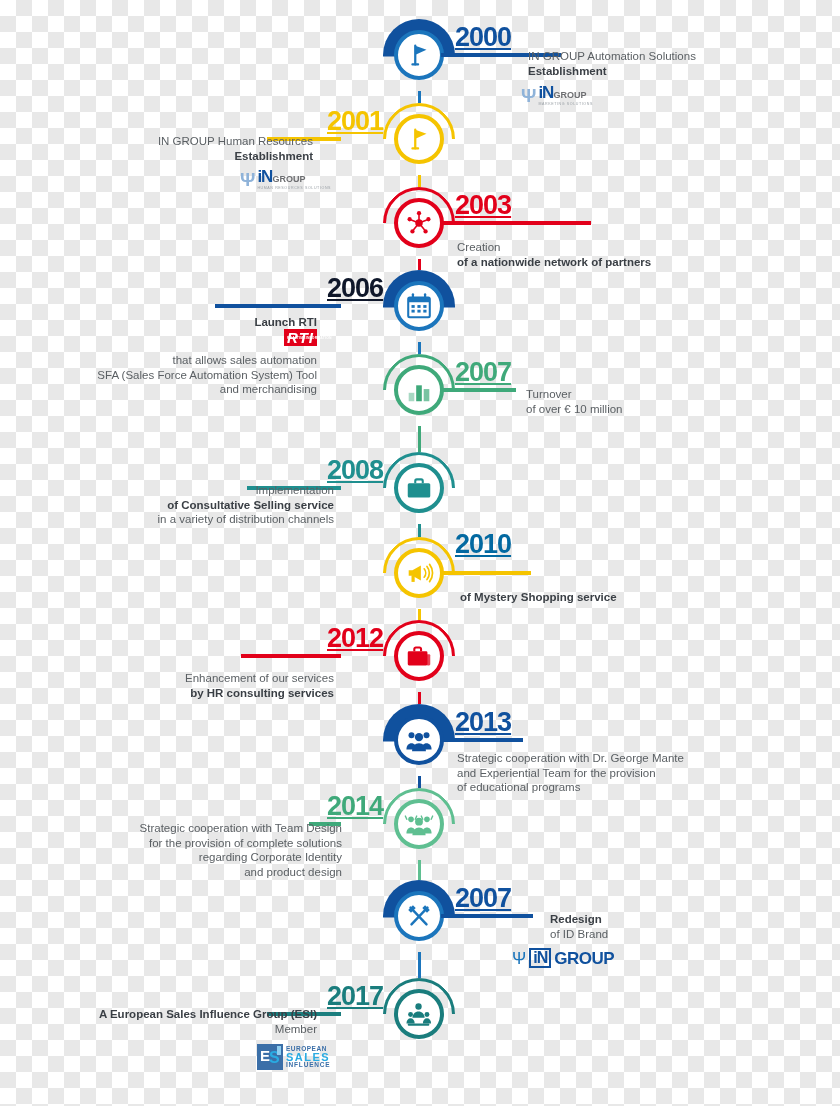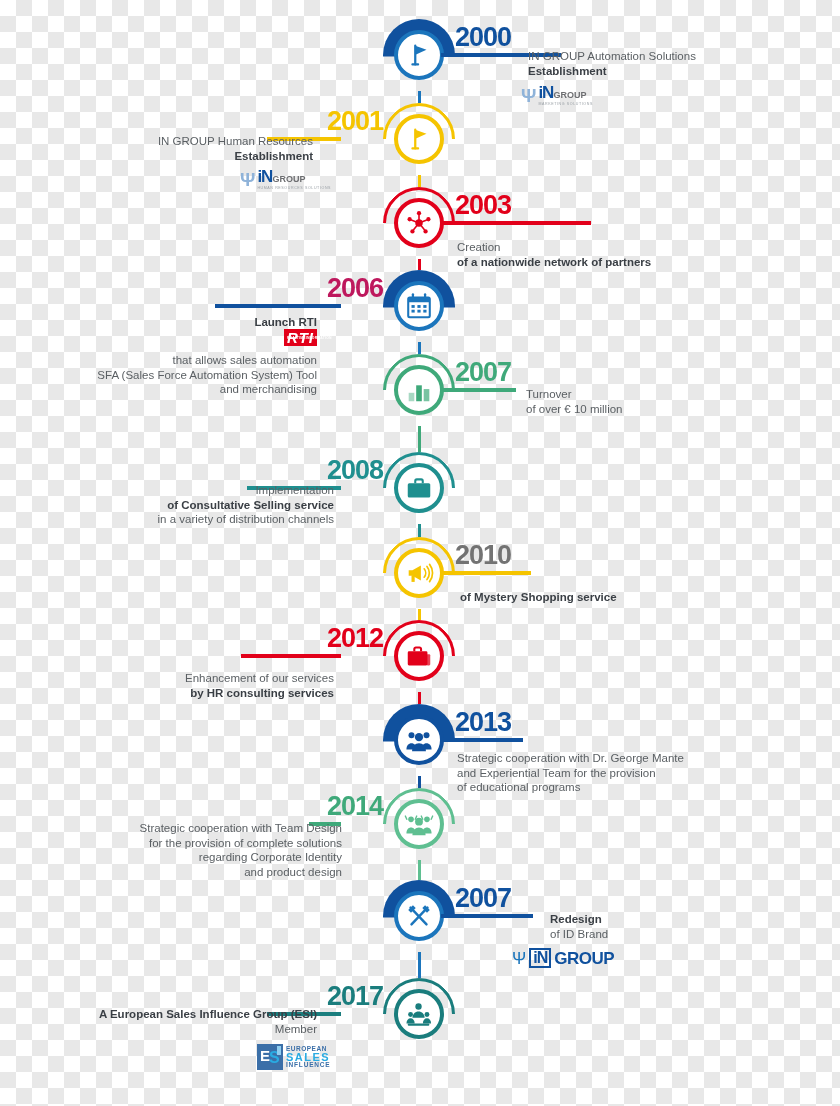--- a/index.html
+++ b/index.html
@@ -33,21 +33,21 @@
     clip-path: polygon(0 0,100% 0,100% 52%,0 52%);
   }
   
   .arc-thin{
     border:3px solid transparent;
     transform:rotate(-45deg);
   }
 
   
   .year{position:absolute;font-weight:bold;letter-spacing:-1px;
-        font-size:27px;line-height:27px;white-space:nowrap;}
+        font-size:27px;line-height:27px;white-space:nowrap;text-decoration:underline;}
   .yearline{position:absolute;height:4px;}
 
   
   .txt{position:absolute;color:#5a5f63;font-size:11.5px;line-height:14.5px;white-space:pre-line;}
   .txt b{color:#3a3f45;}
   .txt.right{text-align:right;}
   .txt.left{text-align:left;}
 
   
   .logo{position:absolute;}
@@ -178,21 +178,21 @@
                   <rect x="8" y="15" width="3.4" height="3"></rect>
             <rect x="14.3" y="15" width="3.4" height="3"></rect>
                   <rect x="20.6" y="15" width="3.4" height="3"></rect>
                   <rect x="8" y="20" width="3.4" height="3"></rect>
             <rect x="14.3" y="20" width="3.4" height="3"></rect>
                   <rect x="20.6" y="20" width="3.4" height="3"></rect>
                 </g>
         </svg>
       </div>
     </div>
-    <div class="year" style="left:327px;top:275px;color:#be185d;text-align:center;width:56px;">2006</div>
+    <div class="year" style="left:327px;top:275px;color:#0f172a;text-align:center;width:56px;">2006</div>
              <div class="yearline" style="left:215px;
                          top:304px;
                          width:126px;
                          background:#10519e;"></div>
     <div class="txt right" style="left:17px;width:300px;top:300px;"><div style="margin-bottom:7px;">
           <b>Launch RTI</b>
           <span class="rtiwrap"><span class="rti">RTI</span><span class="rtisub">REALTIMEINFORMATION</span></span>
         </div><div>that allows sales automation</div><div>SFA (Sales Force Automation System) Tool</div><div>and merchandising</div></div>
     <div class="node" style="left:383px;top:354px;">
       <div class="arc arc-thin" style="border-top-color:#3fa97a;border-right-color:#3fa97a;"></div>
@@ -232,21 +232,21 @@
           <path d="M5 13 h4 l9-5 v16 l-9-5 H5 z" fill="#f5c400"></path>
                 <rect x="8" y="18.5" width="3.4" height="7" fill="#f5c400"></rect>
                 <g fill="none" stroke="#f5c400" stroke-width="1.8" stroke-linecap="round">
                   <path d="M21.5 11.5 a7 7 0 0 1 0 9"></path>
                   <path d="M24.5 9 a11 11 0 0 1 0 14"></path>
                   <path d="M27.3 6.8 a15 15 0 0 1 0 18.4"></path>
                 </g>
         </svg>
       </div>
     </div>
-    <div class="year" style="left:455px;top:542px;color:#737373;">2010</div>
+    <div class="year" style="left:455px;top:531px;color:#0369a1;">2010</div>
              <div class="yearline" style="left:441px;top:571px;width:90px;background:#f5c400;"></div>
     <div class="txt left" style="left:460px;top:590px;width:260px;"><div><b>of Mystery Shopping service</b></div></div>
     <div class="node" style="left:383px;top:620px;">
       <div class="arc arc-thin" style="border-top-color:#e2001a;border-right-color:#e2001a;"></div>
       <div class="ring" style="border:4px solid #e2001a;"></div>
       <div class="glyph">
         <svg width="30" height="30" viewBox="0 0 32 32">
           <rect x="4" y="11" width="21" height="15" rx="1.4" fill="#e2001a"></rect>
                 <rect x="24" y="14" width="4" height="12" rx="1.2" fill="#e2001a" opacity="0.75"></rect>
                 <path d="M11 11 V8.6 a1.6 1.6 0 0 1 1.6-1.6 h4 a1.6 1.6 0 0 1 1.6 1.6 V11" fill="none" stroke="#e2001a" stroke-width="2.2"></path>

